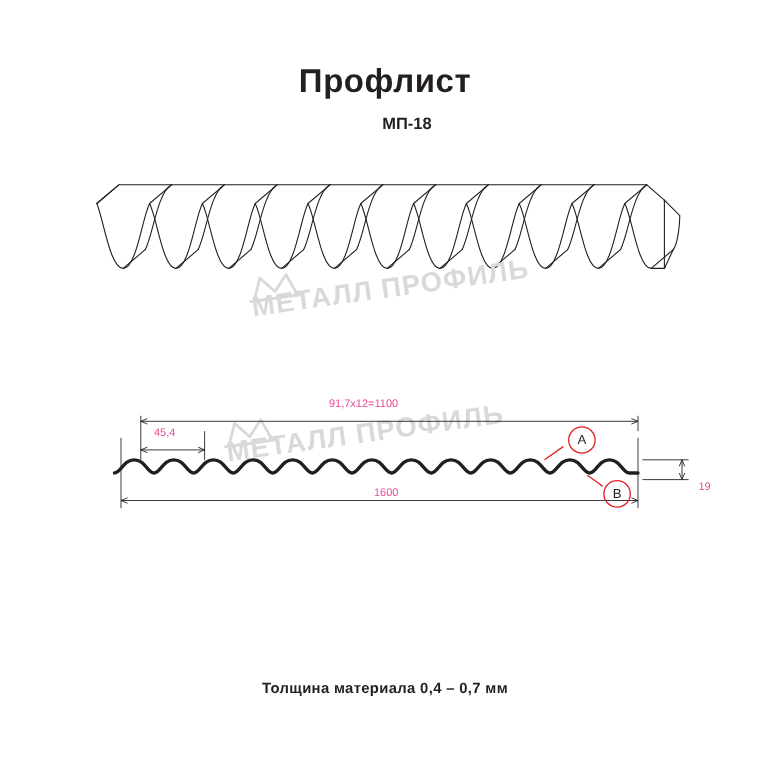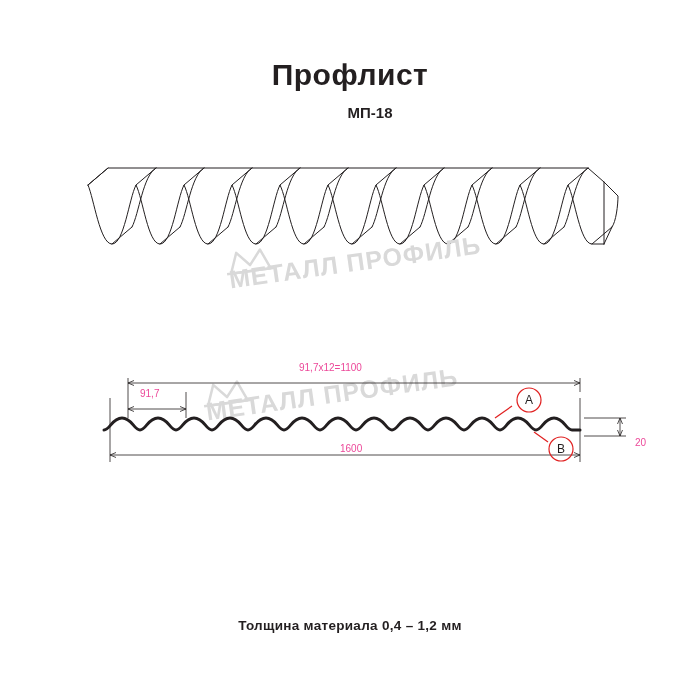--- a/index.html
+++ b/index.html
@@ -247,22 +247,22 @@
 
     <g stroke="#e02020" stroke-width="1.2" fill="none">
       <path d="M495,418 L512,406"></path>
       <circle cx="529" cy="400" r="12"></circle>
       <path d="M534,432 L548,442"></path>
       <circle cx="561" cy="449" r="12"></circle>
     </g>
   </svg>
 
   <div class="dim-text" style="top:362px; left:299px;">91,7х12=1100</div>
-  <div class="dim-text" style="top:388px; left:140px;">91,7</div>
+  <div class="dim-text" style="top:388px; left:140px;">45,4</div>
   <div class="dim-text" style="top:443px; left:340px;">1600</div>
-  <div class="dim-text" style="top:437px; left:635px;">20</div>
+  <div class="dim-text" style="top:437px; left:635px;">19</div>
 
   <div class="callout-label" style="top:393px; left:525px;">A</div>
   <div class="callout-label" style="top:442px; left:557px;">B</div>
 
-  <div class="footer-note">Толщина материала 0,4 – 1,2 мм</div>
+  <div class="footer-note">Толщина материала 0,4 – 0,7 мм</div>
 
 </div>
 
 </body></html>

